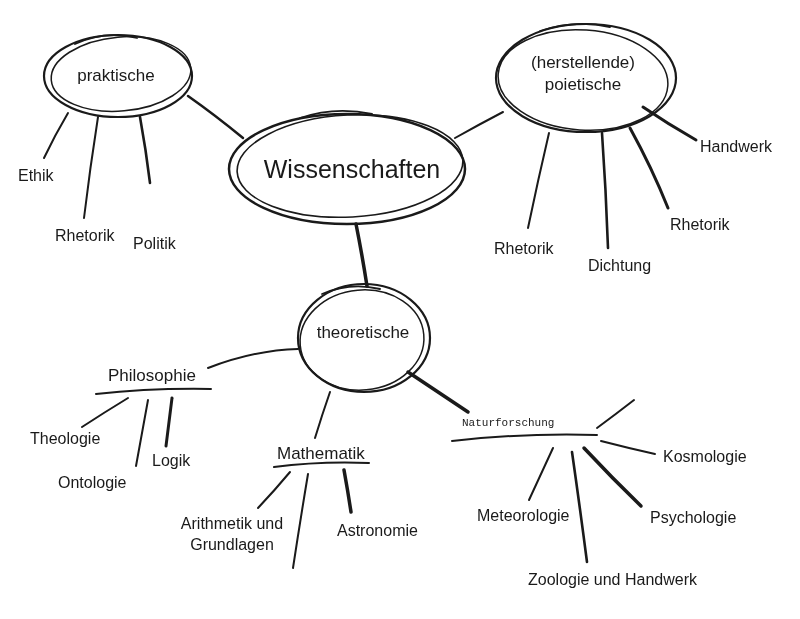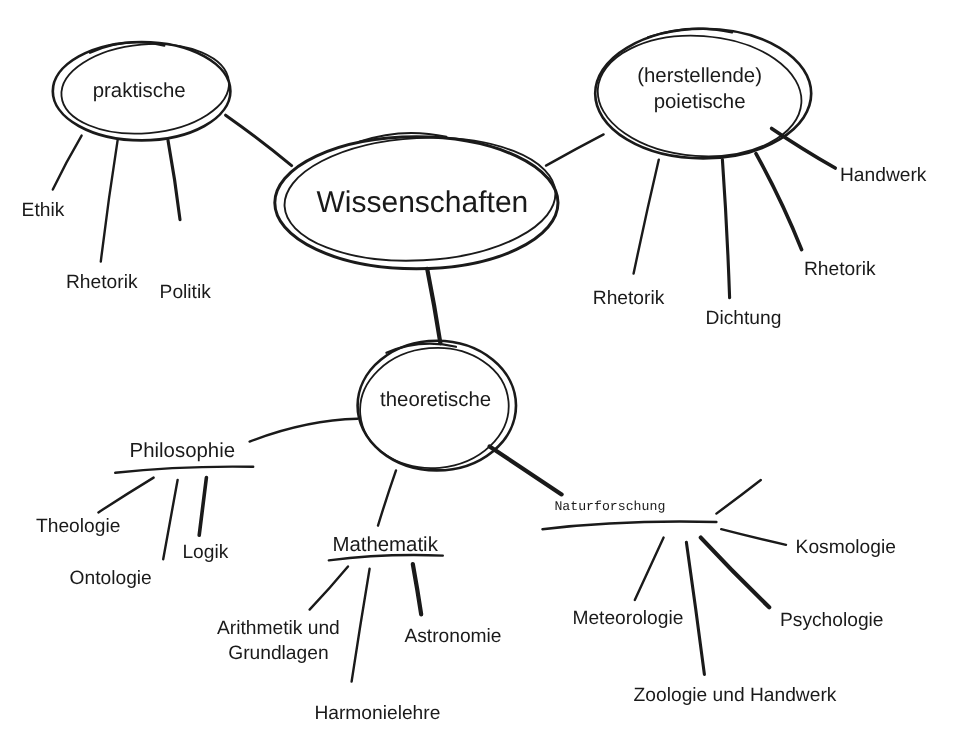--- a/index.html
+++ b/index.html
@@ -139,20 +139,19 @@
 
   <div class="label" style="left:30px; top:428px;">Theologie</div>
   <div class="label" style="left:58px; top:472px;">Ontologie</div>
   <div class="label" style="left:152px; top:450px;">Logik</div>
 
   <div class="label two-line" style="left:172px; top:513px; width:120px;">
     <span>Arithmetik und</span>
     <span>Grundlagen</span>
   </div>
   <div class="label" style="left:337px; top:520px;">Astronomie</div>
-  <div class="label" style="left:262px; top:584px;">Harmonielehre</div>
 
   <div class="label" style="left:663px; top:446px;">Kosmologie</div>
   <div class="label" style="left:650px; top:507px;">Psychologie</div>
   <div class="label" style="left:477px; top:505px;">Meteorologie</div>
   <div class="label" style="left:528px; top:569px;">Zoologie und Handwerk</div>
 
 </div>
 
 </body></html>

